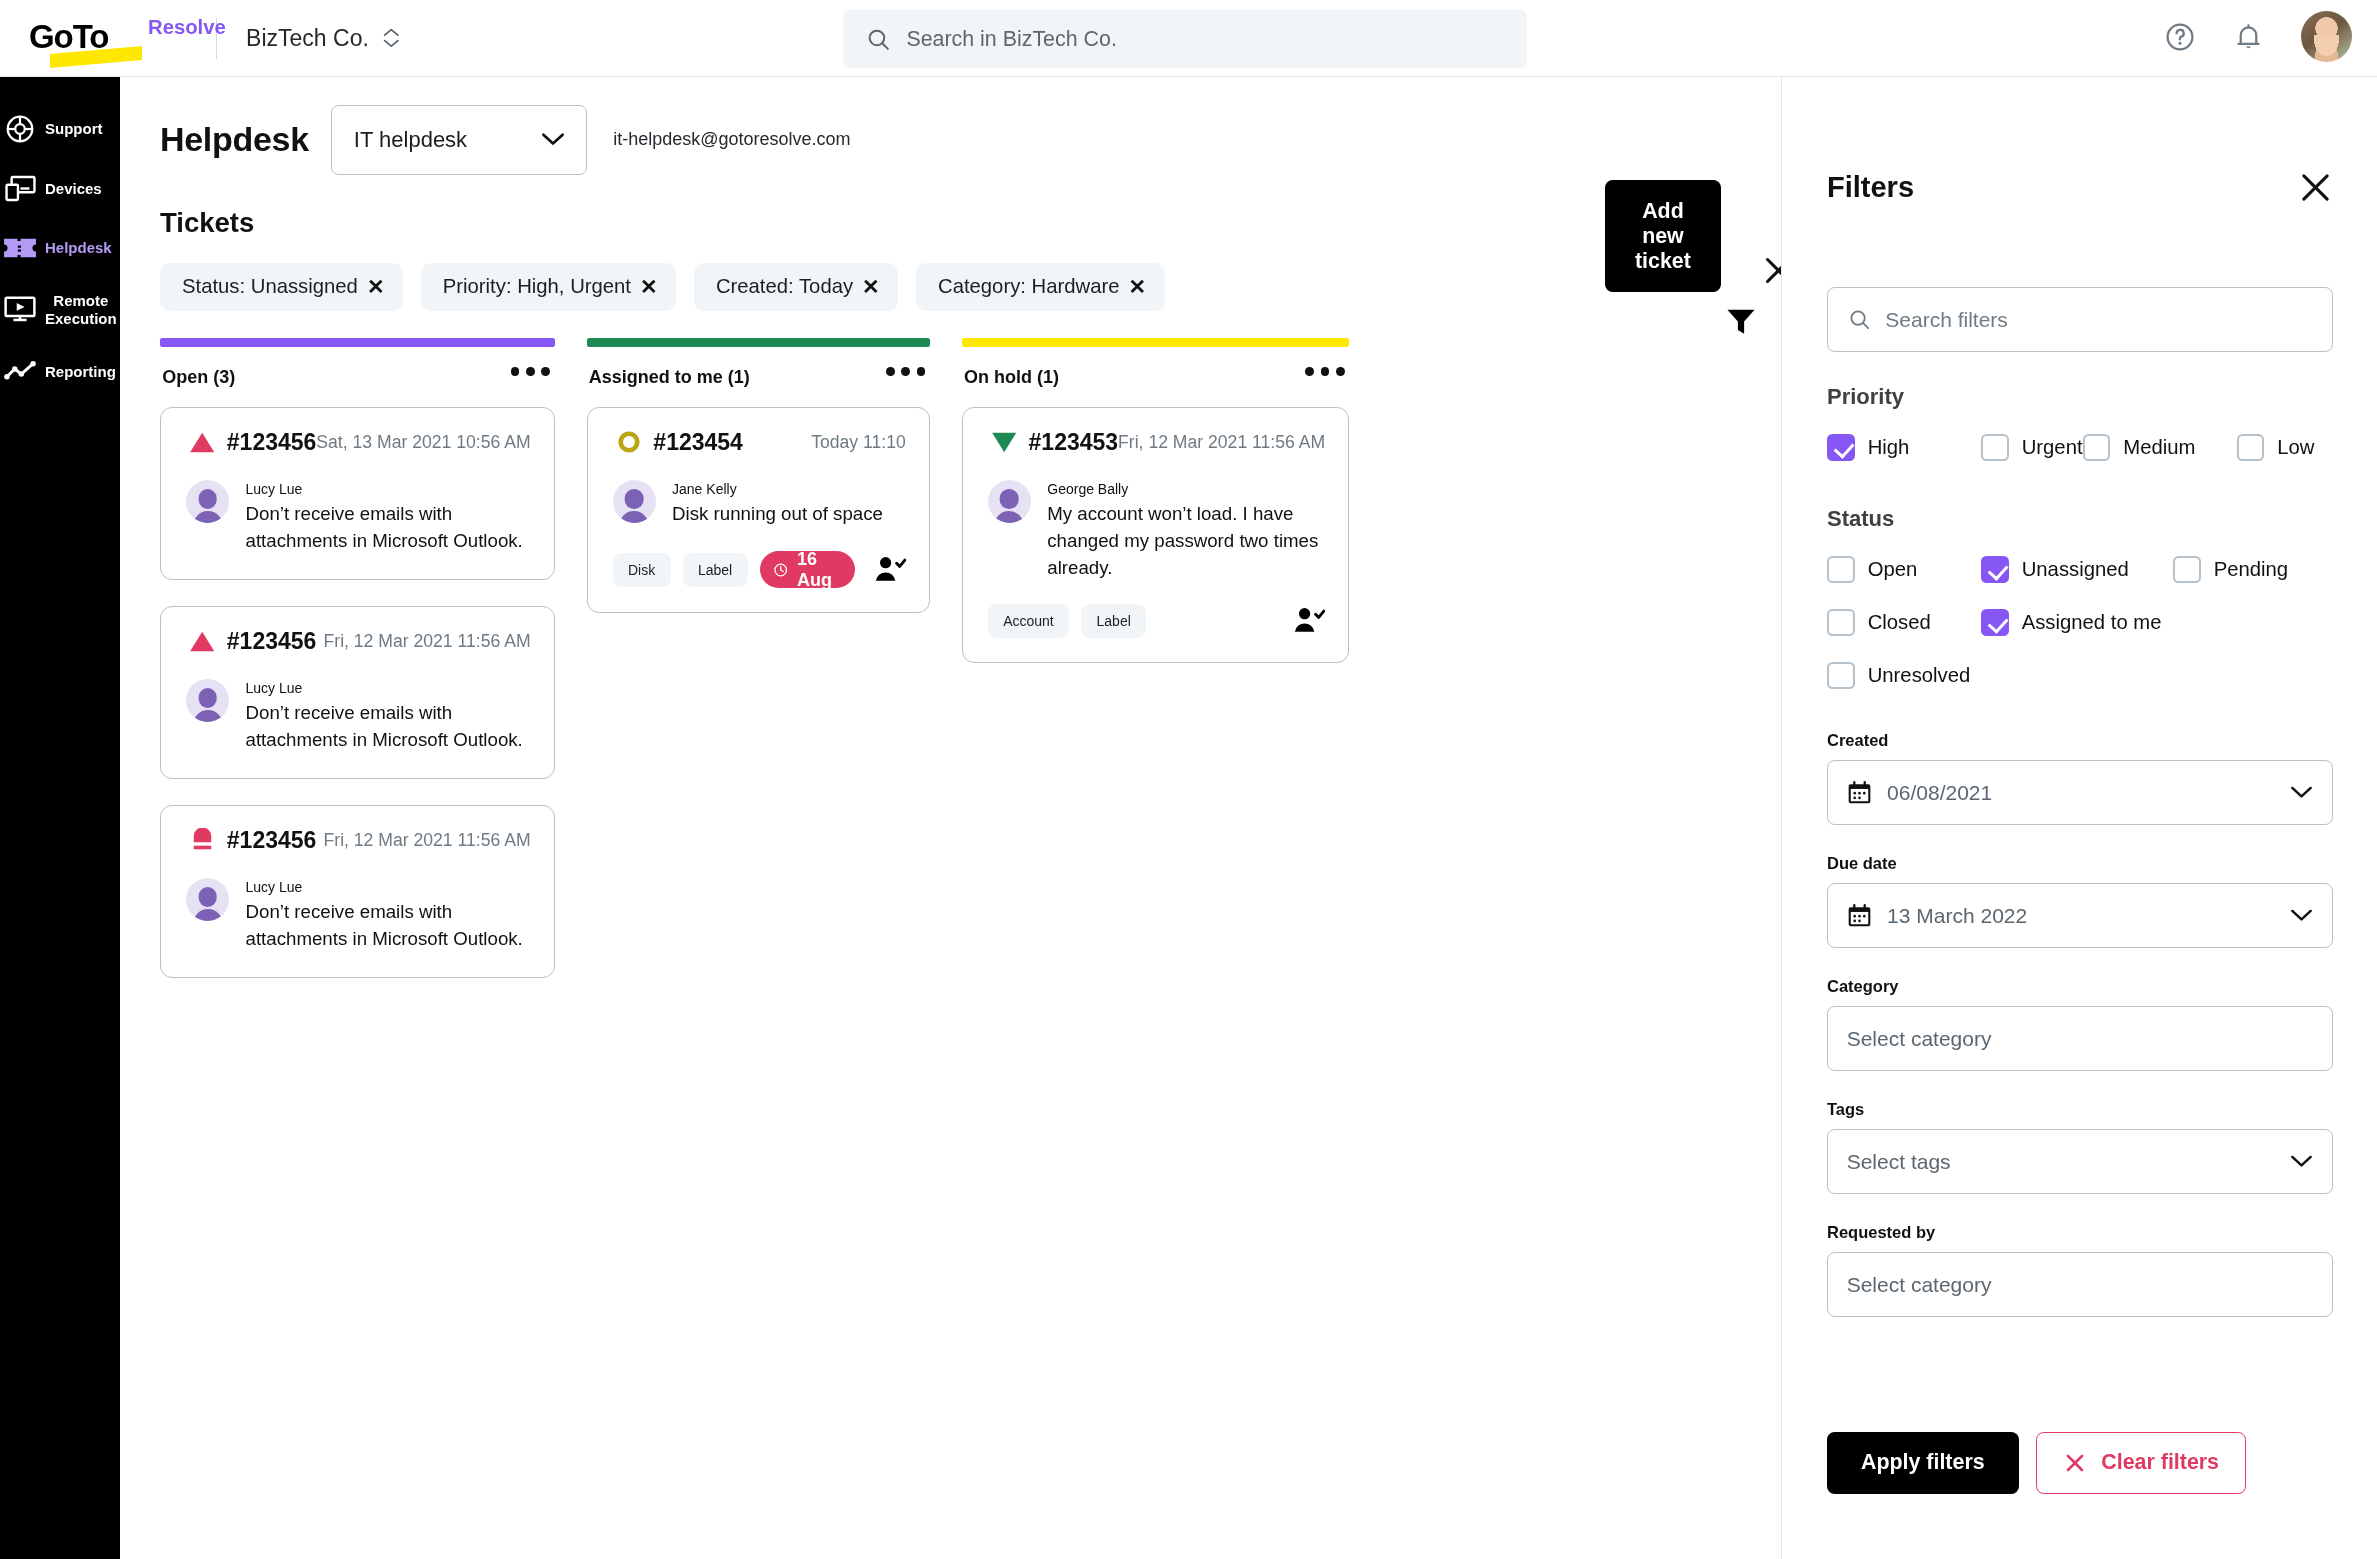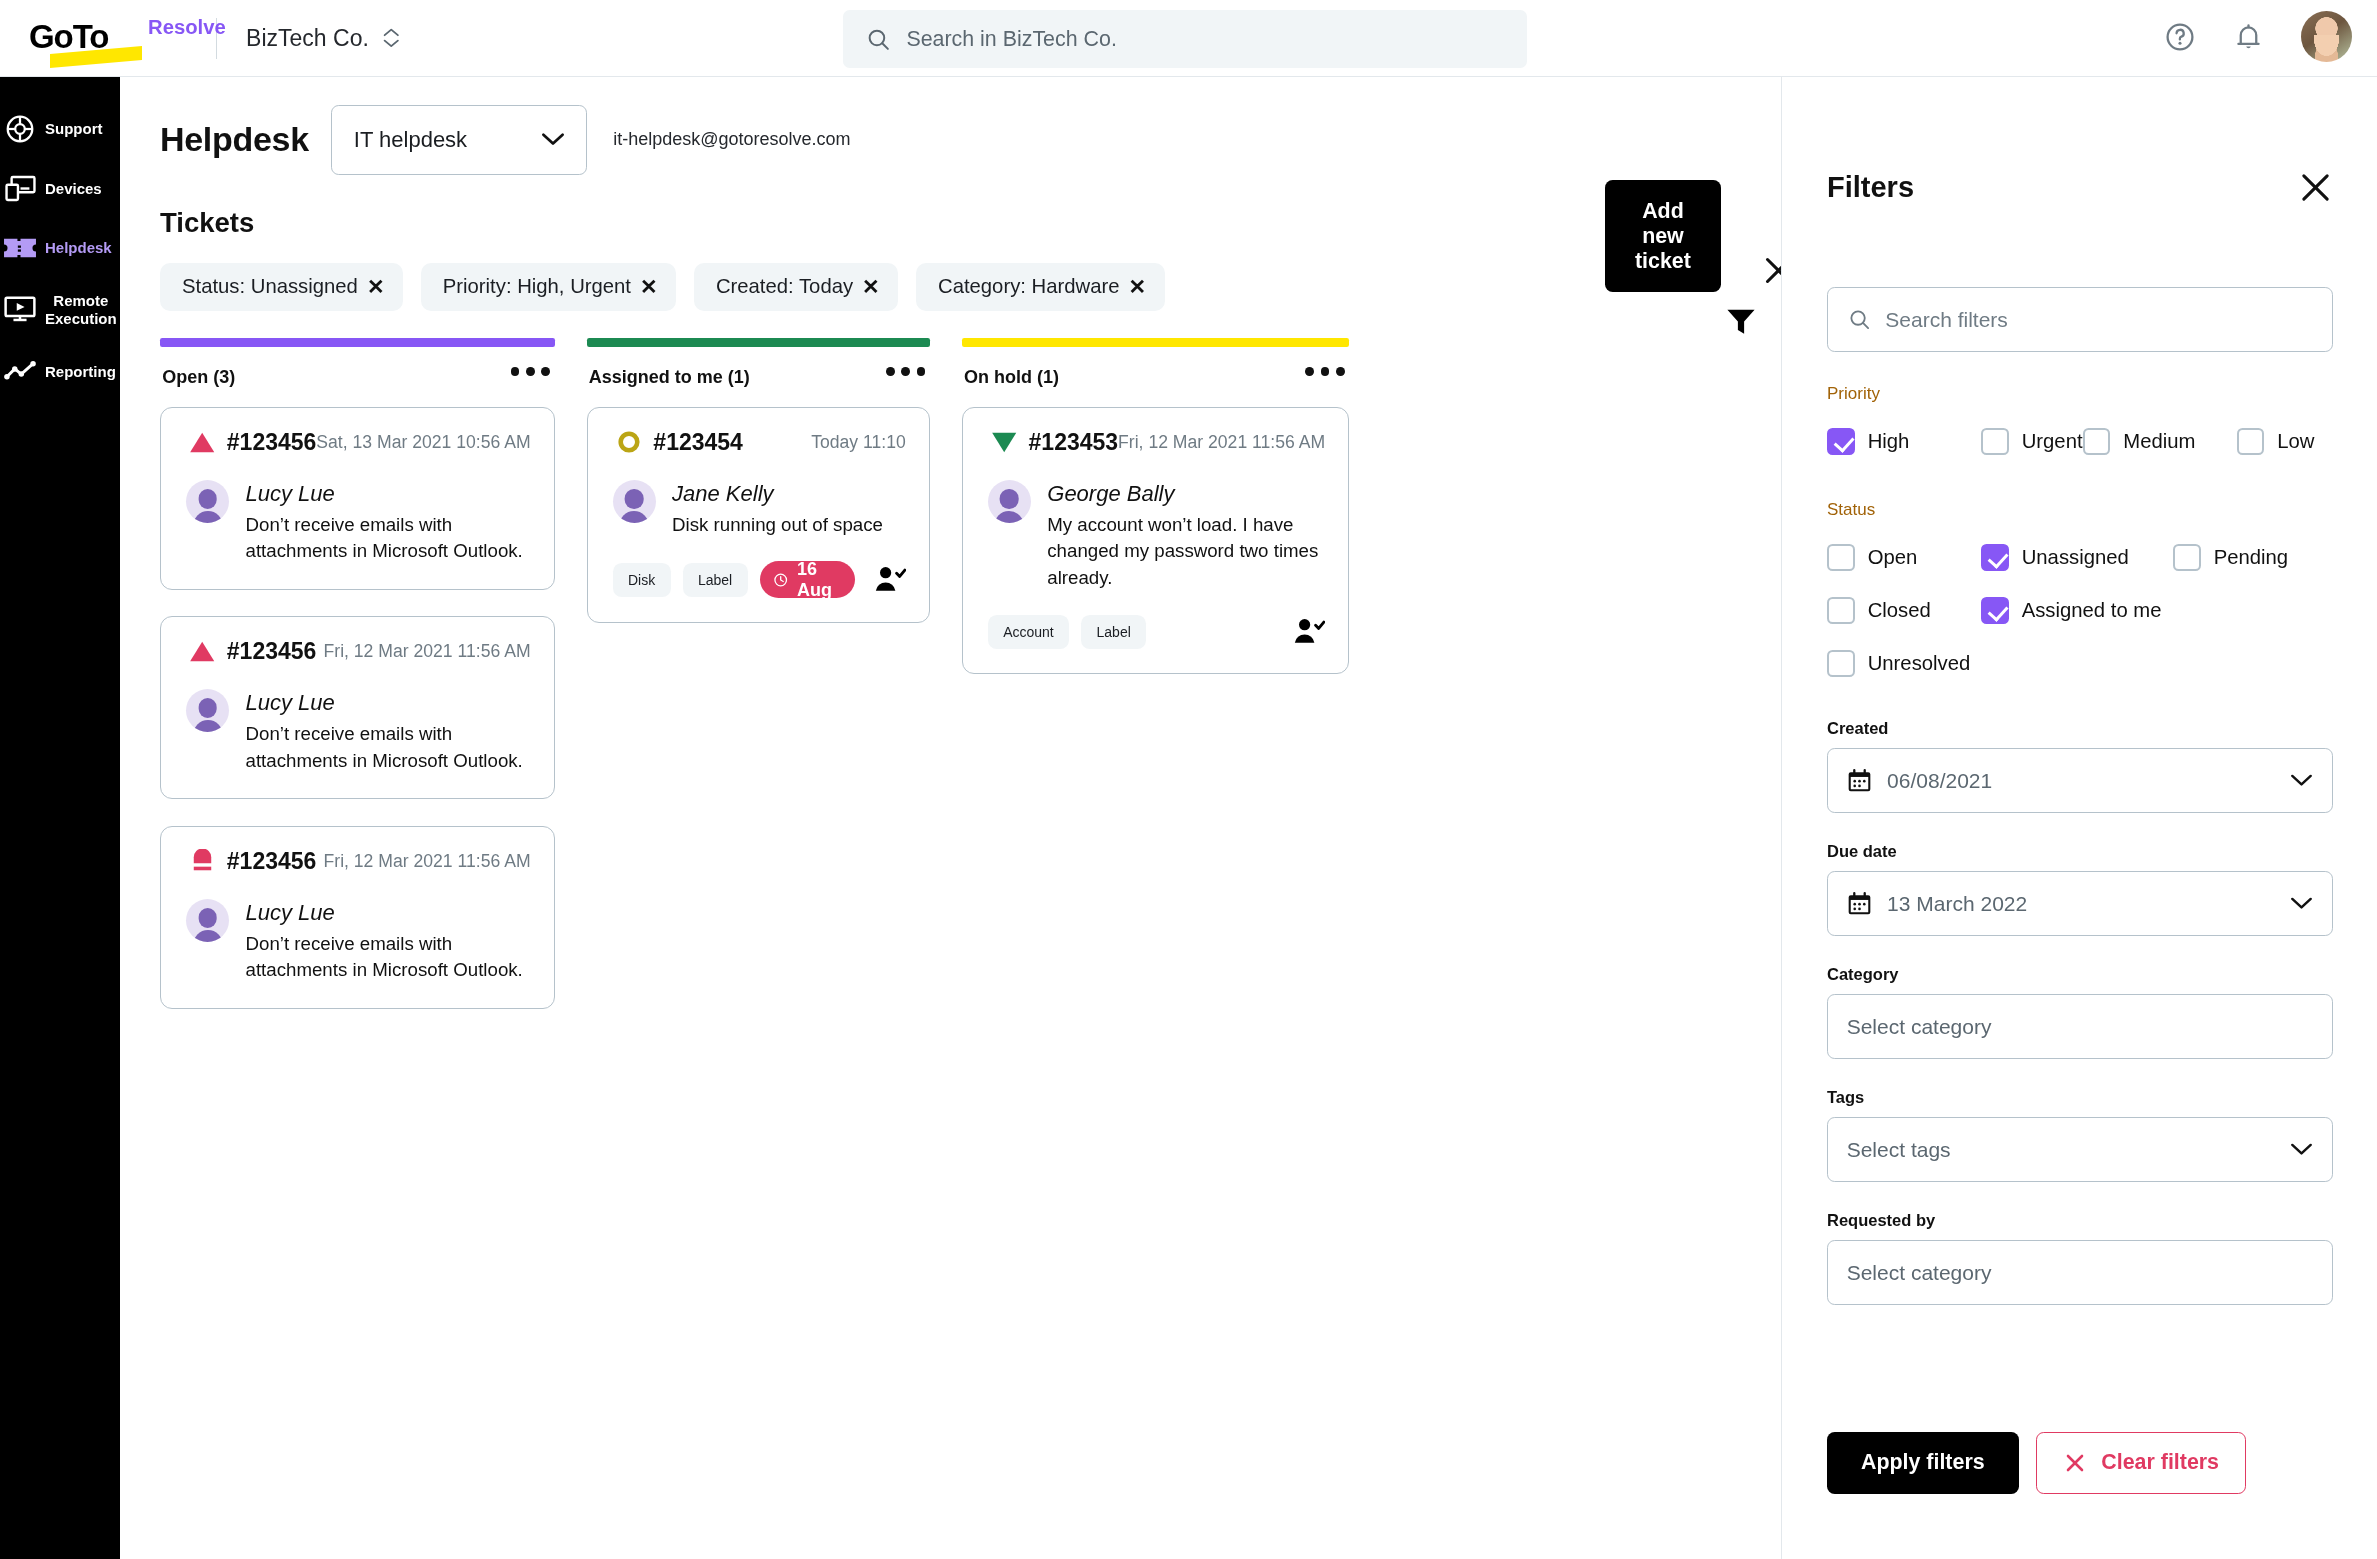--- a/index.html
+++ b/index.html
@@ -133,21 +133,21 @@
     background: #e7e1f4; position: relative; overflow: hidden;
   }
   .ava::before {
     content:""; position:absolute; left:50%; top:8.8px; width:18.7px; height:20px;
     transform:translateX(-50%); background:#7b62b5; border-radius:9.3px;
   }
   .ava::after {
     content:""; position:absolute; left:50%; top:31px; width:30px; height:24px;
     transform:translateX(-50%); background:#7b62b5; border-radius:15px 15px 0 0;
   }
-  .req-name { font-size: 22px; color: #111; line-height: 1.3; font-style: italic; }
+  .req-name { font-size: 14px; color: #111; line-height: 1.3; }
   .req-sub { font-size: 18.7px; color: #111; line-height: 1.42; margin-top: 3.3px; }
   .card-foot { display: flex; align-items: center; margin-top: 23px; }
   .tag {
     background: #f1f5f7; border-radius: 8.8px; height: 34px; padding: 0 15.4px;
     display: flex; align-items: center; font-size: 14px; color: #1b1e23; margin-right: 12px;
   }
   .due-pill {
     margin-left: auto; background: #e03a62; color: #fff; border-radius: 18.7px;
     height: 37px; padding: 0 16.5px 0 13.2px; display: flex; align-items: center; gap: 8.8px;
     font-size: 18px; font-weight: 700;
@@ -161,21 +161,21 @@
     background: #fff; border-left: 1.6px solid #e3e8ec;
     padding: 0 45px;
   }
   .panel-head { display: flex; align-items: center; justify-content: space-between; padding-top: 93px; }
   .panel-title { font-size: 29px; font-weight: 700; color: #111; }
   .filter-search {
     margin-top: 82px; height: 65px; border: 1.6px solid #b5c2cb; border-radius: 7.7px;
     display: flex; align-items: center; padding-left: 20px; gap: 14.3px; cursor: text;
   }
   .filter-search-ph { font-size: 21px; color: #6f7b84; }
-  .grp-label { font-size: 17px; font-weight: 400; color: #a16207; margin-top: 32px; margin-bottom: 11px; }
+  .grp-label { font-size: 22px; font-weight: 700; color: #404040; margin-top: 32px; margin-bottom: 11px; }
   .cb-grid { display: flex; flex-wrap: wrap; }
   .cb {
     display: flex; align-items: center; gap: 13.2px; height: 53px; cursor: pointer;
   }
   .cb-box {
     width: 27.5px; height: 27.5px; min-width: 27.5px; border: 2.2px solid #b5c2cb; border-radius: 5.5px;
     background: #fff; position: relative;
   }
   .cb-box.on { background: #8757f5; border-color: #8757f5; }
   .cb-box.on::after {

